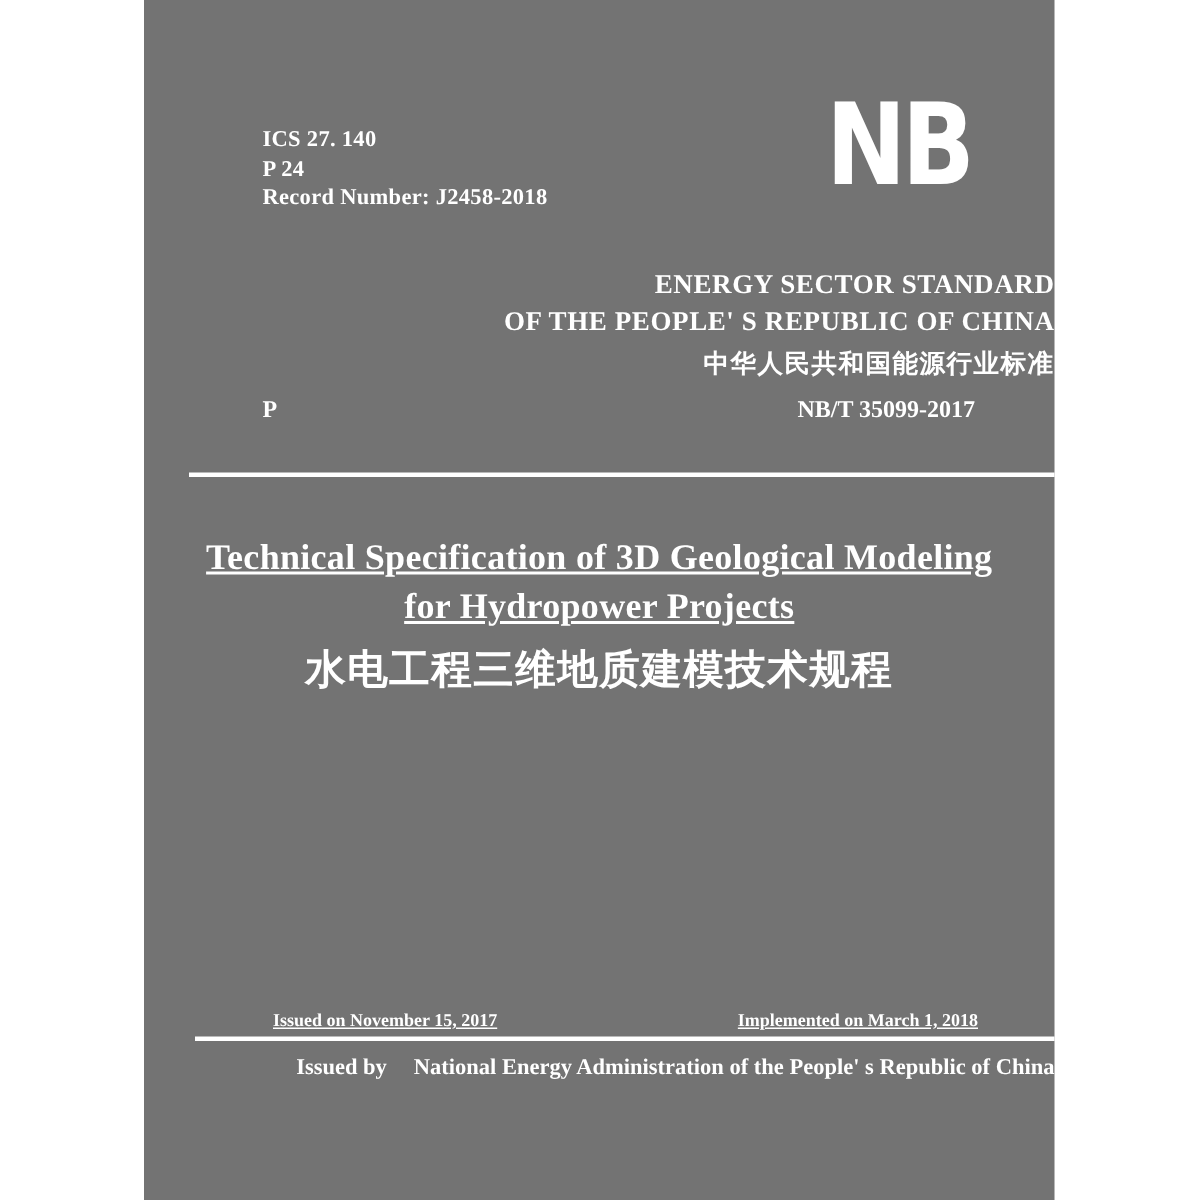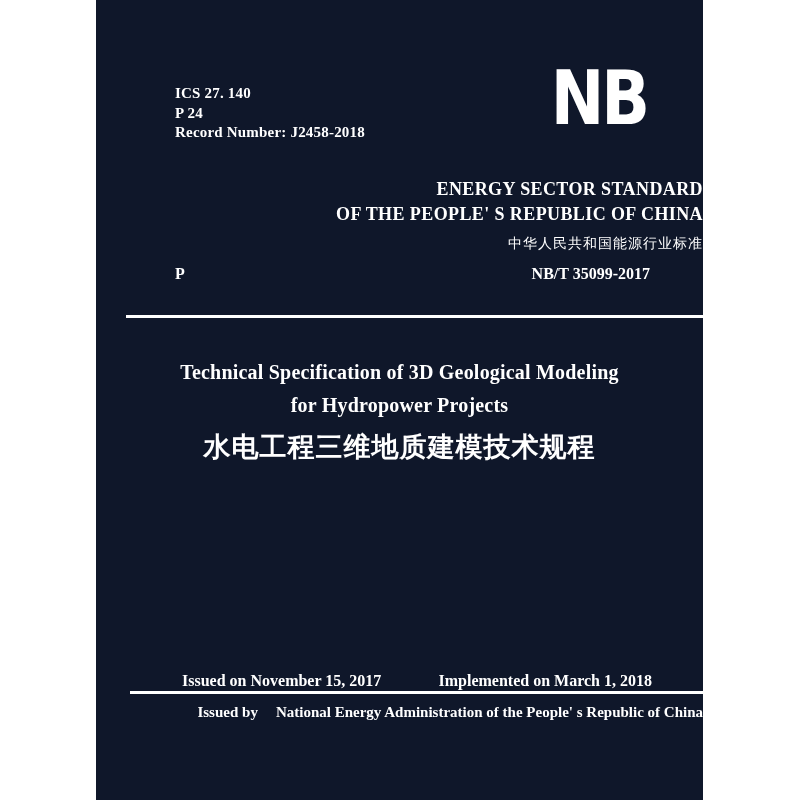--- a/index.html
+++ b/index.html
@@ -33,64 +33,64 @@
     transform: scaleY(1.18); transform-origin: top center;
   }
 
   
   .std-heading { position: absolute; top: 177px; left: 0; right: 0; text-align: right; margin-left: 34px; }
   .std-heading .en {
     font-weight: bold; font-size: 18px; line-height: 25px; letter-spacing: 0.4px;
   }
   .std-heading .zh {
     font-family: "DejaVu Sans", sans-serif;
-    font-weight: normal; font-size: 14px; line-height: 24px; margin-top: 4px;
+    font-weight: bold; font-size: 17px; line-height: 24px; margin-top: 4px;
     letter-spacing: 1px;
   }
 
   
   .code-row {
     position: absolute; top: 264px; left: 79px; right: 53px;
     display: flex; justify-content: space-between; align-items: baseline;
     font-weight: bold; font-size: 16px; line-height: 20px;
   }
 
   .rule { position: absolute; right: 0; height: 3px; background: #ffffff; }
   .rule-top { top: 315px; left: 30px; }
   .rule-bottom { top: 691px; left: 34px; }
 
   
   .title-block { position: absolute; top: 356px; left: 0; right: 0; text-align: center; }
-  .title-block .en { font-weight: bold; font-size: 20px; line-height: 33px; letter-spacing: 0.2px; }
+  .title-block .en { font-weight: bold; font-size: 24px; line-height: 33px; letter-spacing: 0.2px; text-decoration: underline; }
   .title-block .zh {
     font-family: "DejaVu Sans", sans-serif;
     font-weight: bold; font-size: 27px; line-height: 34px; margin-top: 8px;
     letter-spacing: 1px;
   }
 
   
   .dates-row {
     position: absolute; top: 671px; left: 86px; right: 51px;
     display: flex; justify-content: space-between; align-items: baseline;
-    font-weight: bold; font-size: 16px; line-height: 19px; white-space: nowrap;
+    font-weight: bold; font-size: 12px; line-height: 19px; white-space: nowrap; text-decoration: underline;
   }
 
   
   .issuer-row {
     position: absolute; top: 702px; left: 0; right: 0;
     text-align: right; font-weight: bold; font-size: 15px; line-height: 20px;
     white-space: nowrap;
   }
   .issuer-row .issuer-label { display: inline-block; margin-right: 18px; }
 </style>
 </head>
 <body>
 
 <div class="page">
-  <div class="cover" style="background-color:#0f172a;color:#ffffff">
+  <div class="cover" style="background-color:#737373;color:#ffffff">
 
     <div class="meta">
       <div>ICS 27. 140</div>
       <div>P 24</div>
       <div>Record Number: J2458-2018</div>
     </div>
 
     <div class="nb-logo">NB</div>
 
     <div class="std-heading">

